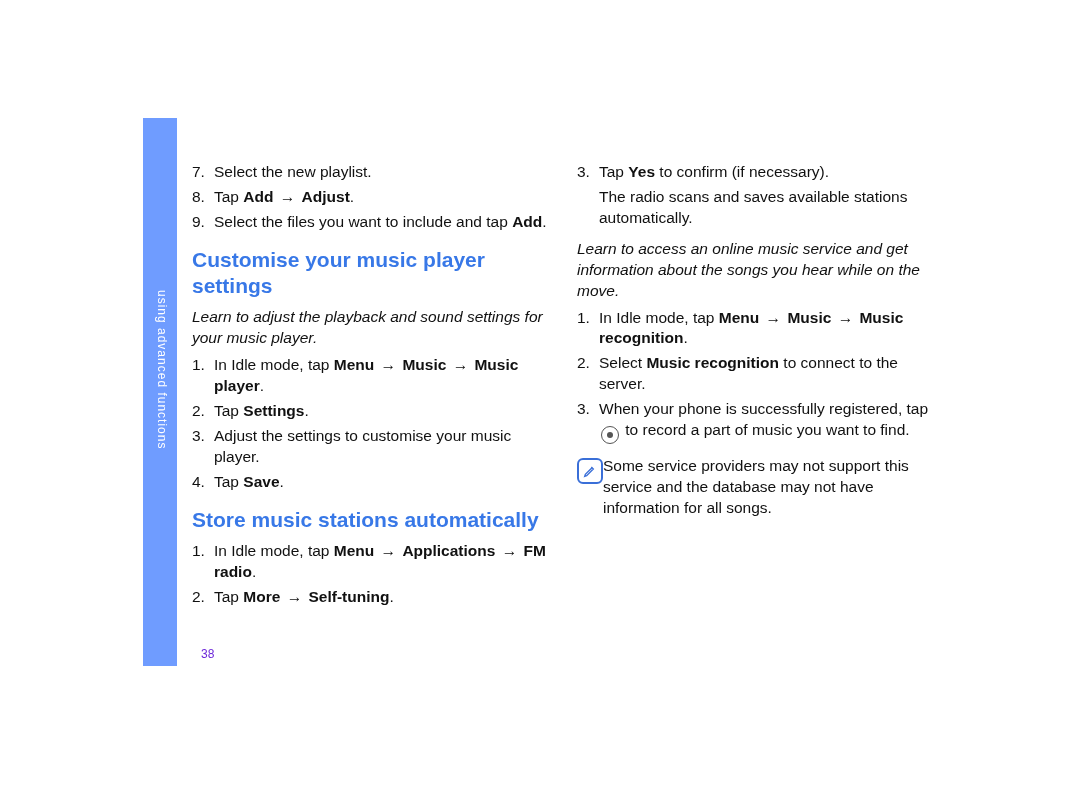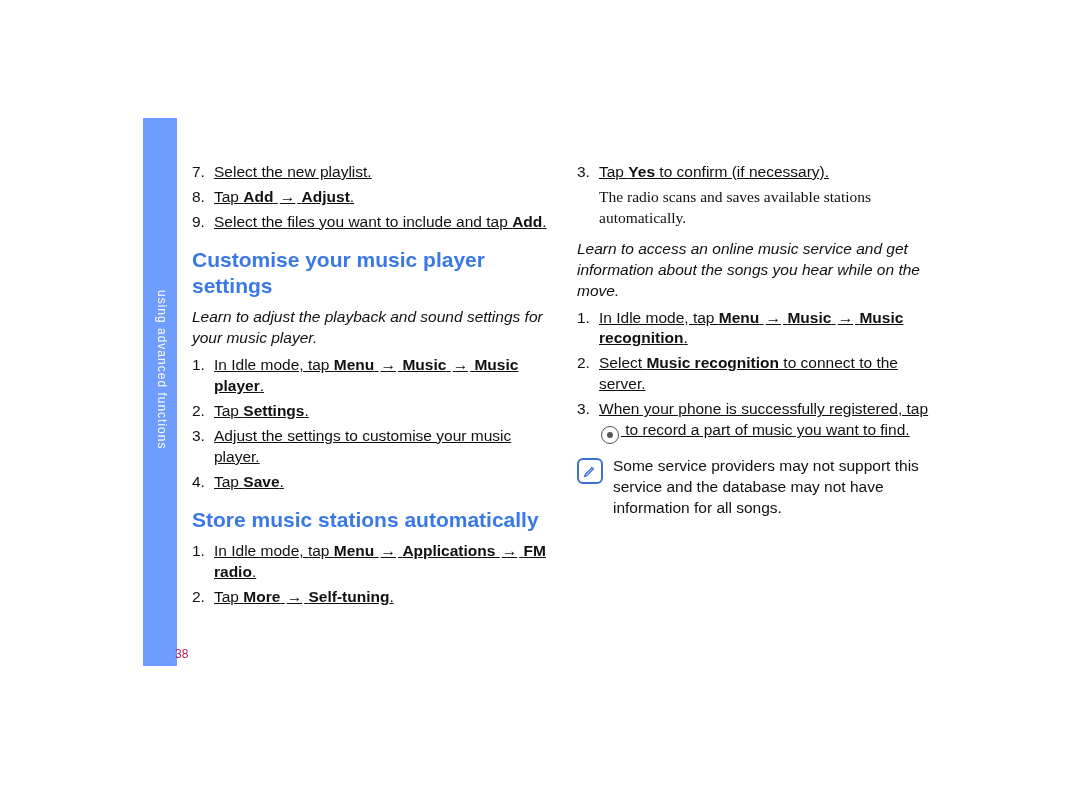--- a/index.html
+++ b/index.html
@@ -41,25 +41,25 @@
   .section-title {
     color: #3878e7;
     font-size: 21px;
     font-weight: 700;
     margin: 14px 0 8px 0;
     line-height: 1.25;
   }
   ol { list-style: none; }
   li { display: flex; margin-bottom: 4px; }
   .num { min-width: 22px; }
-  .li-body { flex: 1; text-decoration: underline; }
+  .li-body { flex: 1; }
   .arrow { font-family: inherit; padding: 0 2px; }
   .intro { margin-bottom: 6px; font-style: italic; }
-  .follow { margin: 4px 0 10px 22px; font-family: Liberation Serif, serif; }
-  .note-row { display: flex; gap: 10px; margin-top: 12px; }
+  .follow { margin: 4px 0 10px 22px; }
+  .note-row { display: flex; gap: 0; margin-top: 12px; }
   .note-icon {
     width: 26px; height: 26px;
     border: 2px solid #3a6fd8;
     border-radius: 6px;
     display: flex; align-items: center; justify-content: center;
     flex-shrink: 0;
     margin-top: 2px;
   }
   .note-icon svg { width: 16px; height: 16px; }
   .record-icon {
@@ -72,24 +72,24 @@
     margin: 0 2px;
   }
   .record-icon::after {
     content: "";
     width: 6px; height: 6px;
     background: #555;
     border-radius: 50%;
   }
   .page-number {
     position: absolute;
-    left: 175px;
+    left: 201px;
     top: 647px;
     font-size: 12px;
-    color: #be185d;
+    color: #6d28d9;
   }
 </style>
 </head>
 <body>
 
 <div class="page">
 
   <div class="sidebar"></div>
   <div class="sidebar-label">using advanced functions</div>
 

